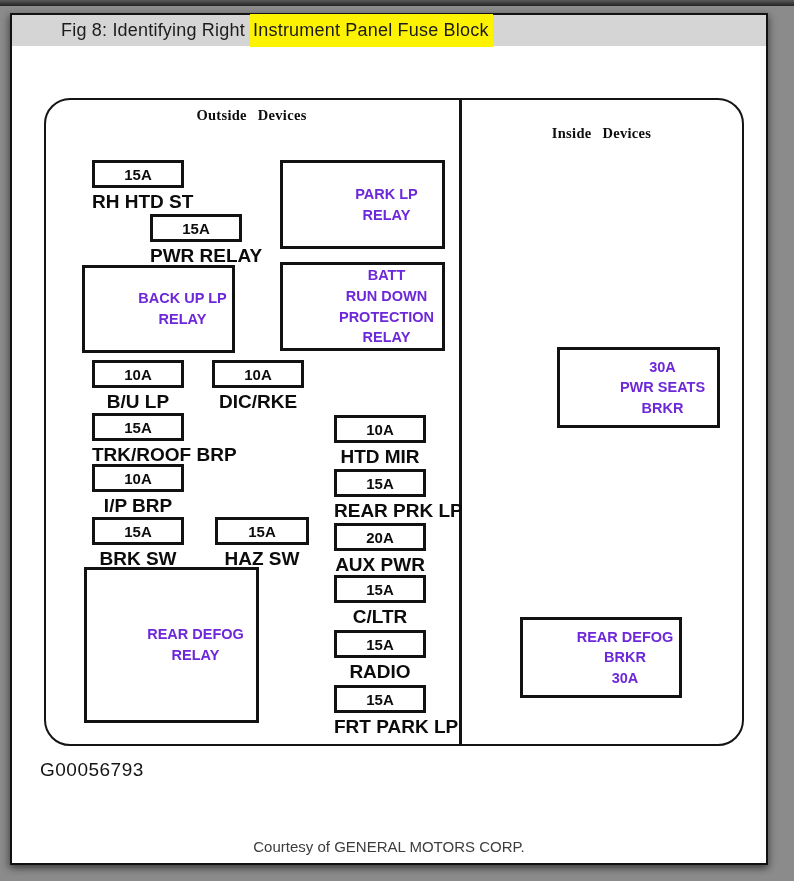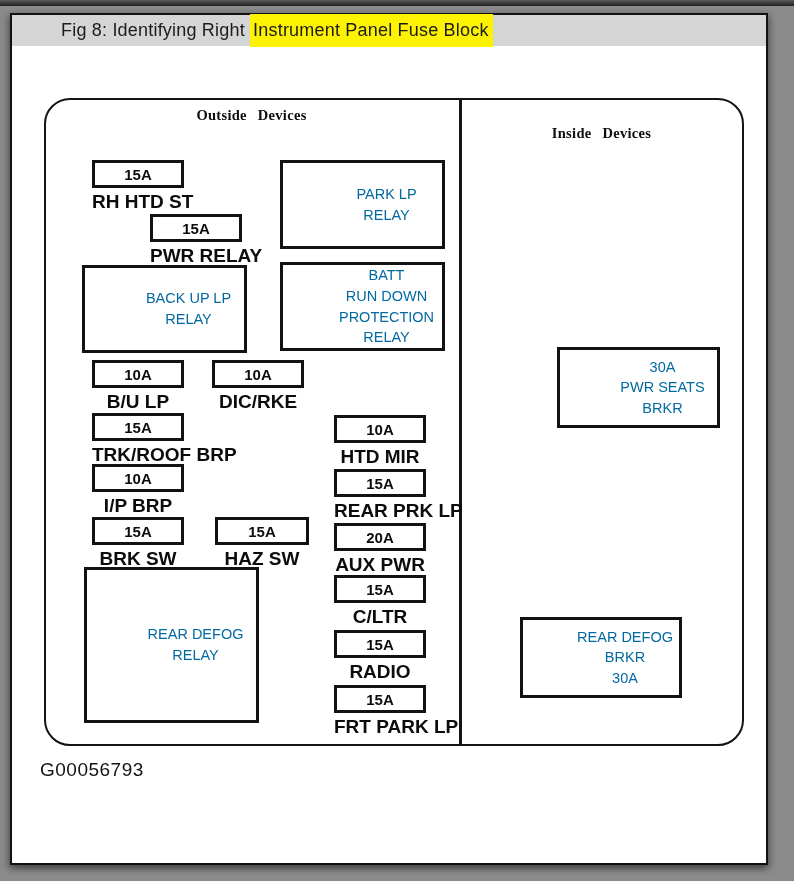--- a/index.html
+++ b/index.html
@@ -48,22 +48,22 @@
     display:flex; align-items:center; justify-content:center;
     font-weight:bold; font-size:15px; color:#0c0c0c; background:#fff;
   }
   .fuse-label {
     margin-top:3px; font-weight:bold; font-size:19px; color:#0c0c0c;
     white-space:nowrap;
   }
   .relay {
     position:absolute; border:3px solid #121212; box-sizing:border-box;
     display:flex; align-items:center; justify-content:center;
-    text-align:center; font-weight:normal; font-size:14.5px; line-height:1.42;
-    color:#0369a1; white-space:pre-line; background:#fff;padding-left:48px;
+    text-align:center; font-weight:bold; font-size:14.5px; line-height:1.42;
+    color:#6d28d9; white-space:pre-line; background:#fff;padding-left:48px;
   }
   .gnum {
     position:absolute; left:28px; top:744px;
     font-size:19px; color:#141414; letter-spacing:0.5px;
   }
   .courtesy {
     position:absolute; left:0; top:823px; width:100%;
     text-align:center; font-size:15px; color:#3d3d3d;
   }
 </style>
@@ -180,30 +180,31 @@
 
     <div class="fuse" style="left:322px;top:670px;width:92px">
       <div class="fuse-box">
           <span>15A</span>
         </div>
       <div class="fuse-label">FRT PARK LP</div>
     </div>
 
     <div class="relay" style="left:268px;top:145px;width:165px;height:89px">PARK LP
 RELAY</div>
-    <div class="relay" style="left:70px;top:250px;width:165px;height:88px">BACK UP LP
+    <div class="relay" style="left:70px;top:250px;width:153px;height:88px">BACK UP LP
 RELAY</div>
     <div class="relay" style="left:268px;top:247px;width:165px;height:89px">BATT
 RUN DOWN
 PROTECTION
 RELAY</div>
     <div class="relay" style="left:72px;top:552px;width:175px;height:156px">REAR DEFOG
 RELAY</div>
     <div class="relay" style="left:545px;top:332px;width:163px;height:81px">30A
 PWR SEATS
 BRKR</div>
     <div class="relay" style="left:508px;top:602px;width:162px;height:81px">REAR DEFOG
 BRKR
 30A</div>
 
     <div class="gnum">G00056793</div>
+    <div class="courtesy">Courtesy of GENERAL MOTORS CORP.</div>
   </div>
 </div>
 
 </body></html>

